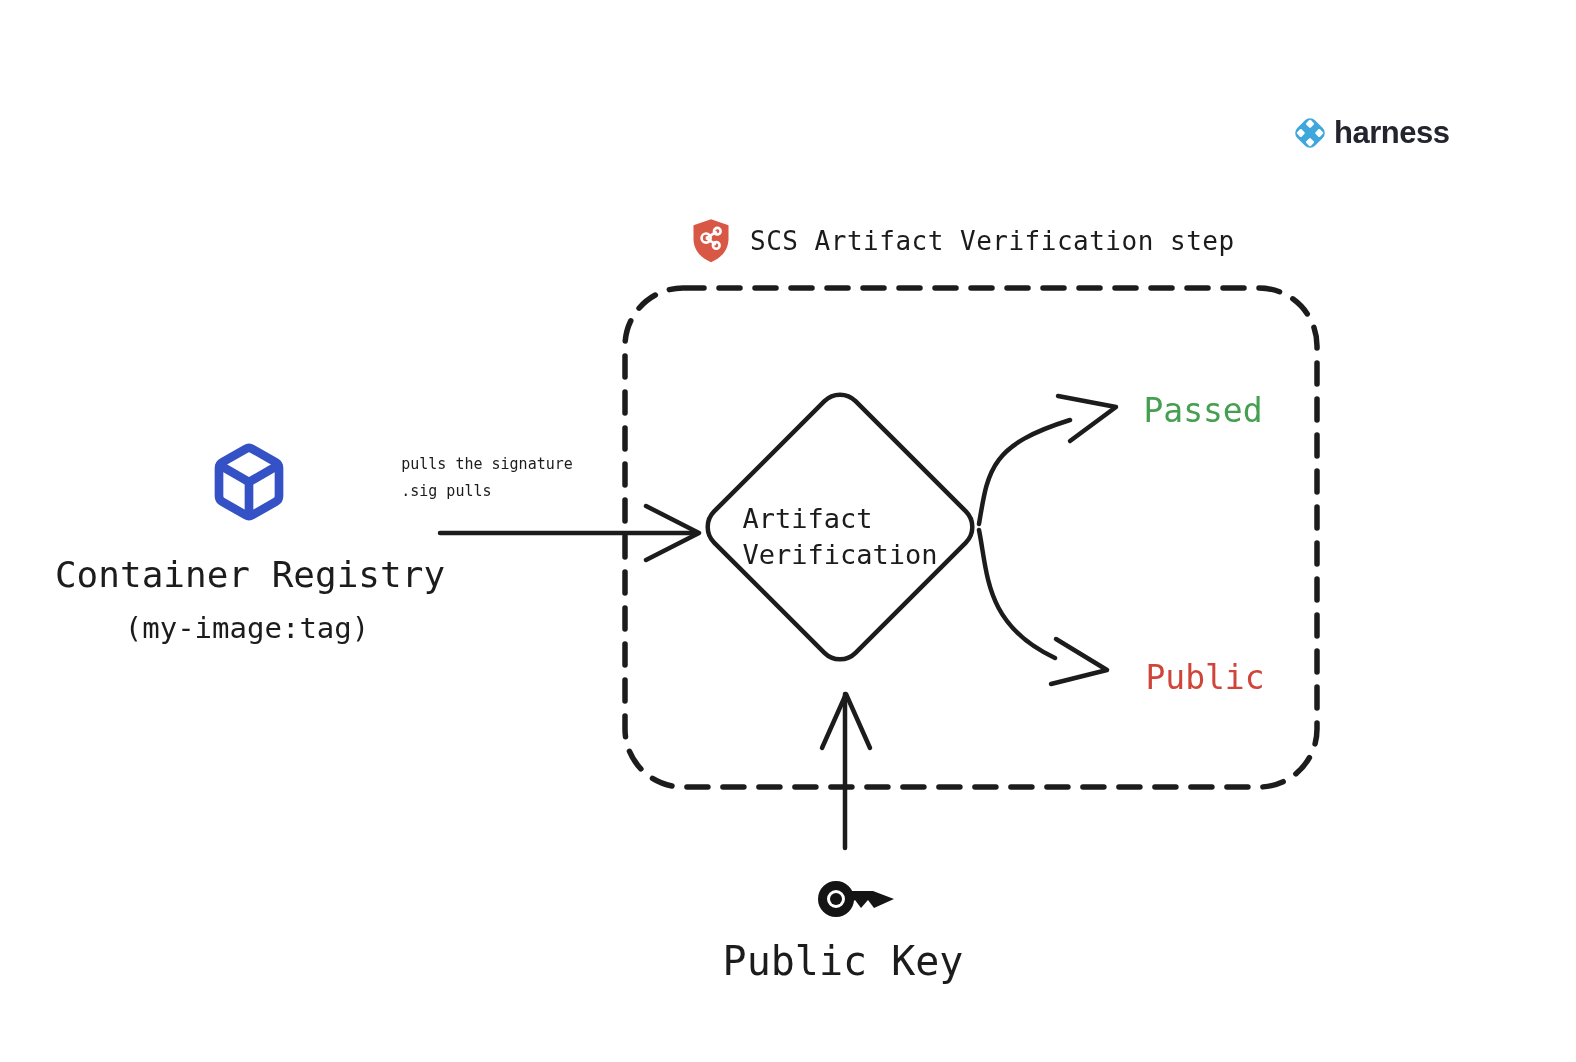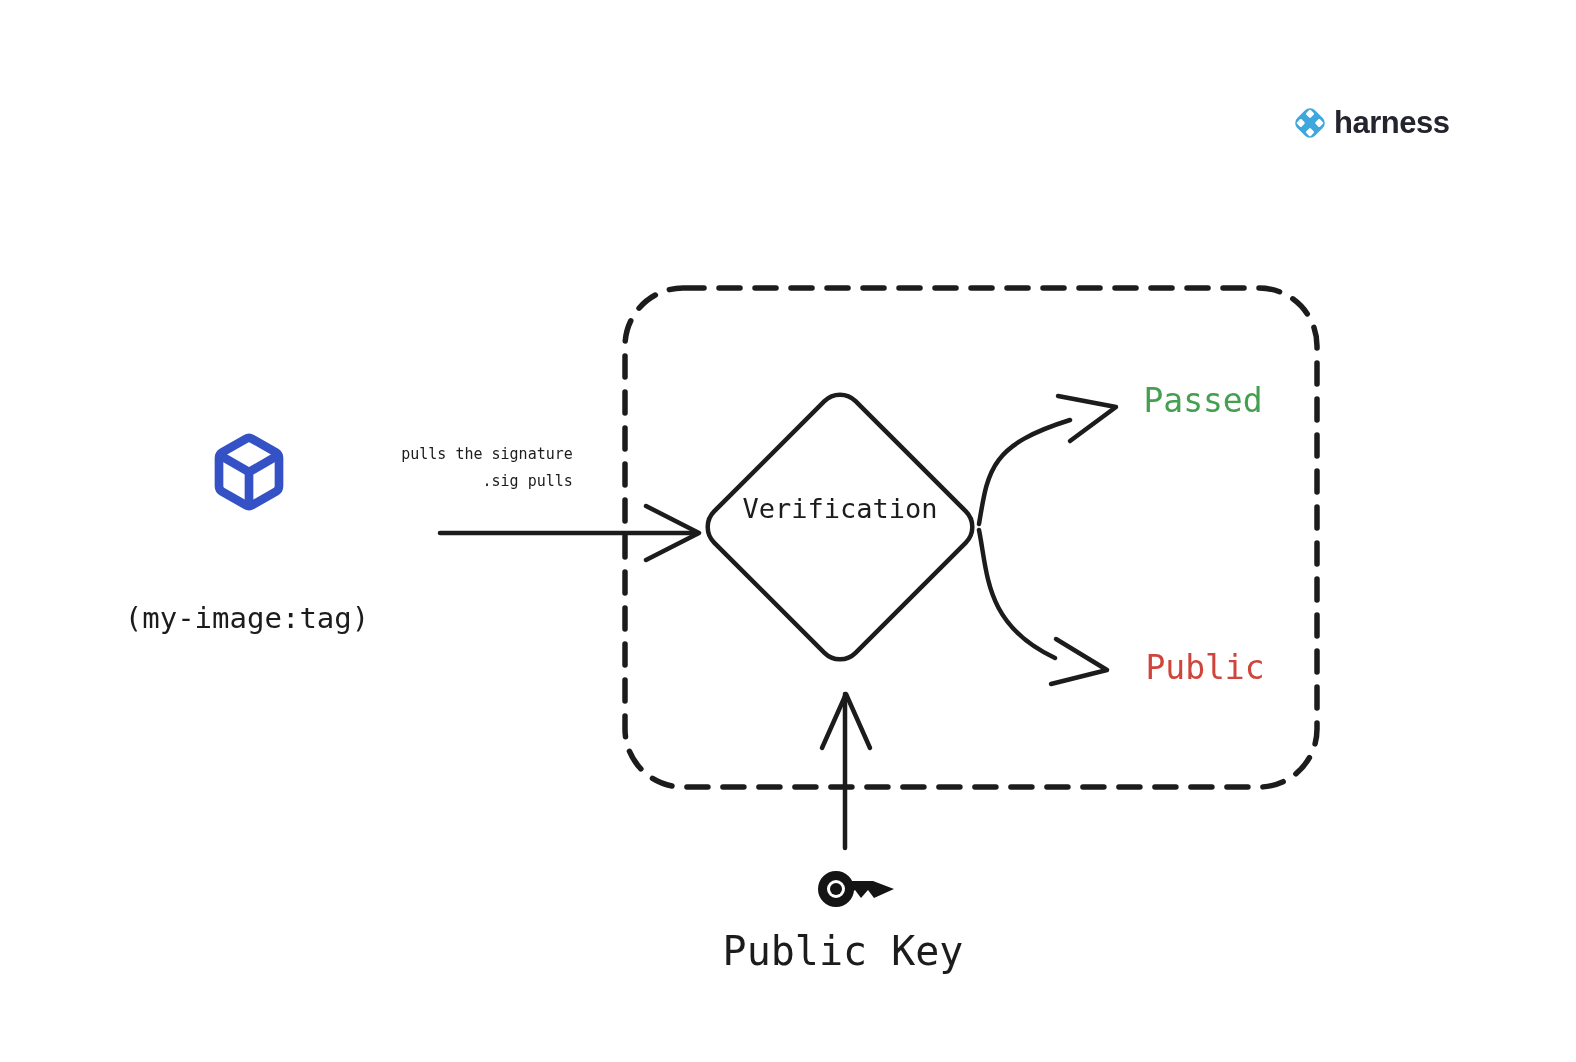--- a/index.html
+++ b/index.html
@@ -4,22 +4,22 @@
 <style>
   html,body{margin:0;padding:0;background:#ffffff;}
   .stage{
     position:relative;
     width:1576px;height:1062px;
     background:#ffffff;
     font-family:"DejaVu Sans Mono", monospace;
     color:#1c1c1c;
     overflow:hidden;
   }
-  .abs{position:absolute;}
-  .ctr{transform:translateX(-50%);text-align:right;}
+  .abs{position:absolute;margin-top:10px;}
+  .ctr{transform:translateX(-50%);text-align:left;}
   svg{display:block;}
 
   
   .strokes{position:absolute;left:0;top:0;width:1576px;height:1062px;}
 
   
   .brand{left:1291px;top:104px;display:flex;align-items:center;gap:5px;}
   .brand-text{
     font-family:"Liberation Sans", sans-serif;
     font-weight:bold;font-size:31px;letter-spacing:-0.5px;
@@ -86,36 +86,53 @@
         <rect x="6.5" y="6.5" width="25" height="25" rx="7" fill="#3fa7dc" transform="rotate(45 19 19)"></rect>
         <rect x="15.8" y="6.6" width="6.4" height="6.4" rx="1.2" fill="#ffffff" transform="rotate(45 19 9.8)"></rect>
         <rect x="6.6" y="15.8" width="6.4" height="6.4" rx="1.2" fill="#ffffff" transform="rotate(45 9.8 19)"></rect>
         <rect x="25" y="15.8" width="6.4" height="6.4" rx="1.2" fill="#ffffff" transform="rotate(45 28.2 19)"></rect>
         <rect x="15.8" y="25" width="6.4" height="6.4" rx="1.2" fill="#ffffff" transform="rotate(45 19 28.2)"></rect>
       </svg>
     </span>
     <span class="brand-text">harness</span>
   </div>
 
+  <div class="abs step-header">
+    <span>
+      <svg width="42" height="48" viewBox="0 0 24 27">
+        <path d="M12 1 L22 4.5 V12 C22 18.7 17.8 23.2 12 25.6 C6.2 23.2 2 18.7 2 12 V4.5 Z" fill="#d85745"></path>
+        <g stroke="#ffffff" stroke-width="1.5" fill="none">
+          <line x1="9.2" y1="11.8" x2="15.3" y2="8.2"></line>
+          <line x1="9.2" y1="11.8" x2="14.8" y2="15.6"></line>
+          <circle cx="9.2" cy="11.8" r="2.6"></circle>
+          <circle cx="15.6" cy="7.9" r="1.9"></circle>
+          <circle cx="15" cy="16" r="1.9"></circle>
+        </g>
+      </svg>
+    </span>
+    <span class="step-title">SCS Artifact Verification step</span>
+  </div>
 
   <div class="abs" style="left:209px;top:430px;">
     <svg width="80" height="84" viewBox="0 0 24 24" fill="none" stroke="#3452c5" stroke-width="2.6" stroke-linecap="round" stroke-linejoin="round">
       <path d="M21 16.2V7.8a2 2 0 0 0-1-1.73l-7-4a2 2 0 0 0-2 0l-7 4A2 2 0 0 0 3 7.8v8.4a2 2 0 0 0 1 1.73l7 4a2 2 0 0 0 2 0l7-4a2 2 0 0 0 1-1.73z"></path>
       <polyline points="3.27 6.96 12 12.01 20.73 6.96"></polyline>
       <line x1="12" y1="22.08" x2="12" y2="12"></line>
     </svg>
   </div>
+  <div class="abs ctr registry-title">Container Registry</div>
   <div class="abs ctr registry-subtitle">(my-image:tag)</div>
 
   <div class="abs ctr pull-label">
     <div>pulls the signature</div>
     <div>.sig pulls</div>
   </div>
 
   <div class="abs ctr decision-label">
+    <div>Artifact</div>
     <div>Verification</div>
   </div>
 
   <div class="abs ctr outcome outcome-passed" style="color:#44a050;">Passed</div>
   <div class="abs ctr outcome outcome-failed" style="color:#d0453b;">Public</div>
 
   <div class="abs" style="left:815px;top:864px;">
     <svg width="86" height="50" viewBox="0 0 86 50">
       <circle cx="21" cy="25" r="13.5" fill="none" stroke="#141414" stroke-width="9"></circle>
       <circle cx="21" cy="25" r="6" fill="#141414"></circle>

